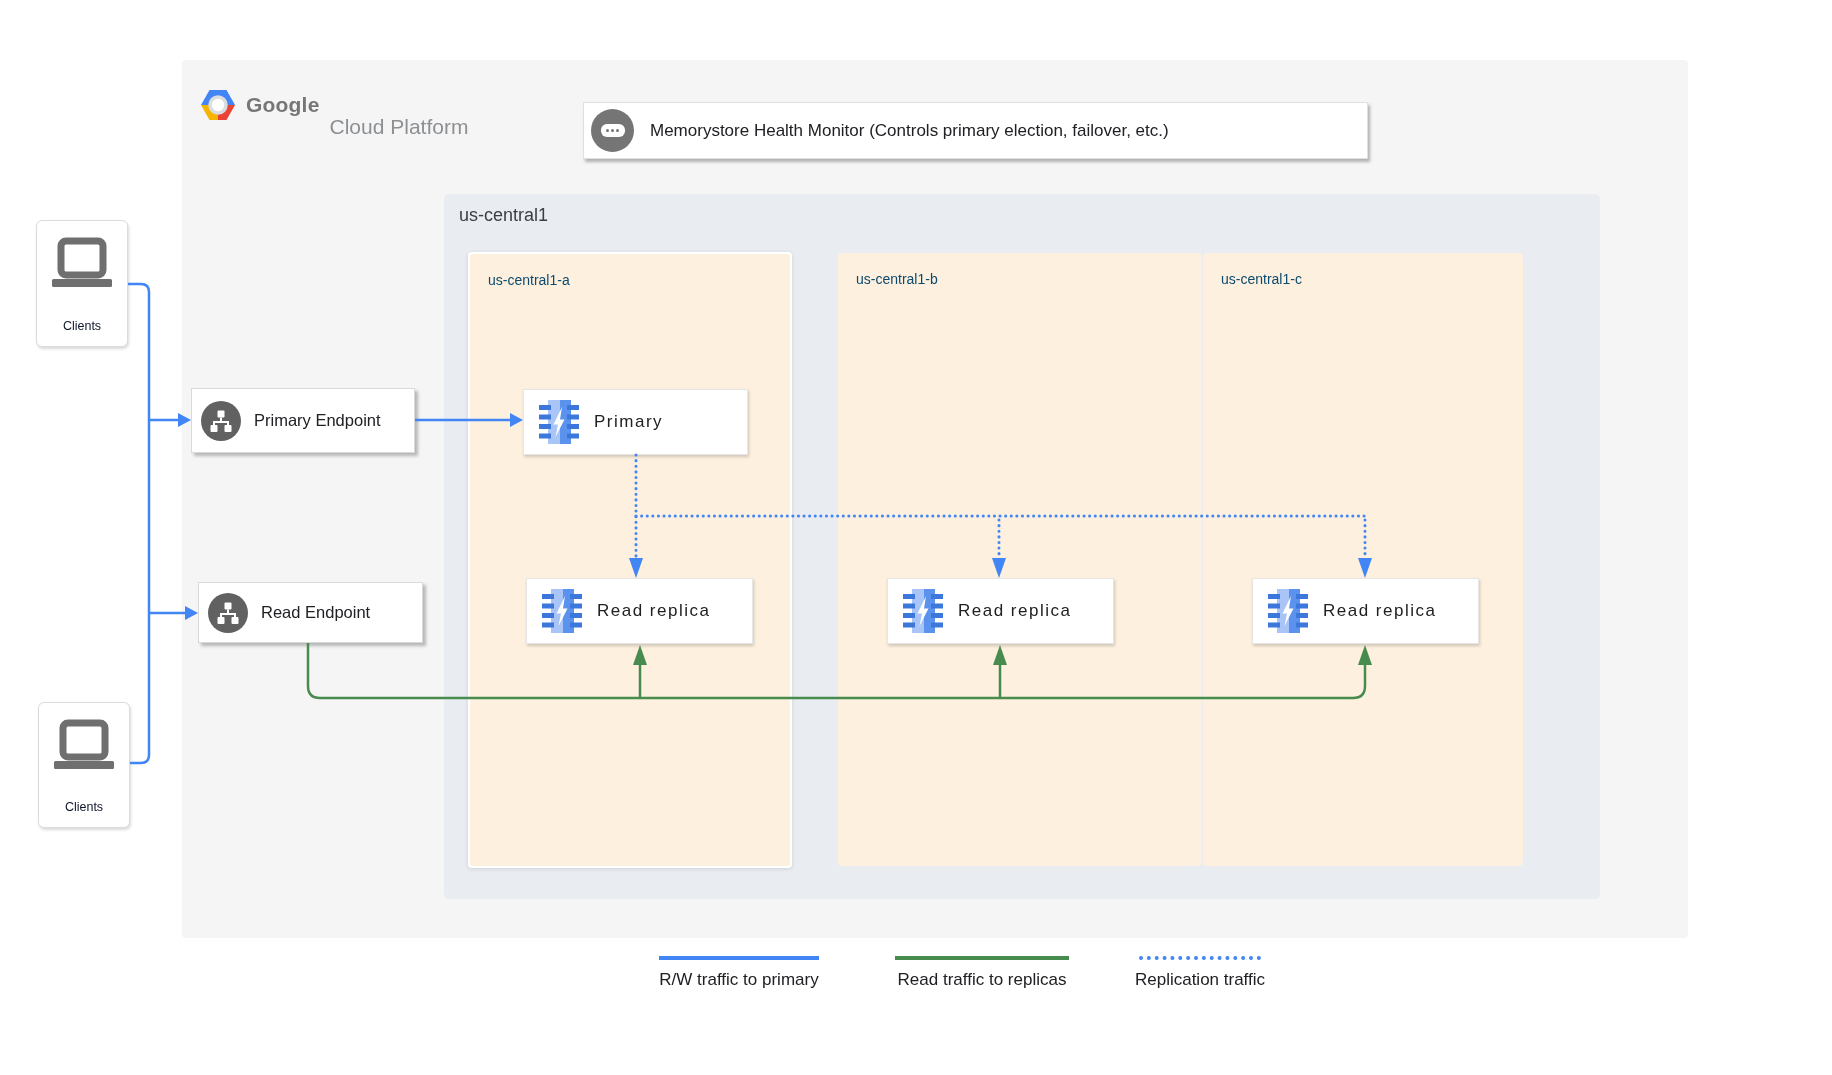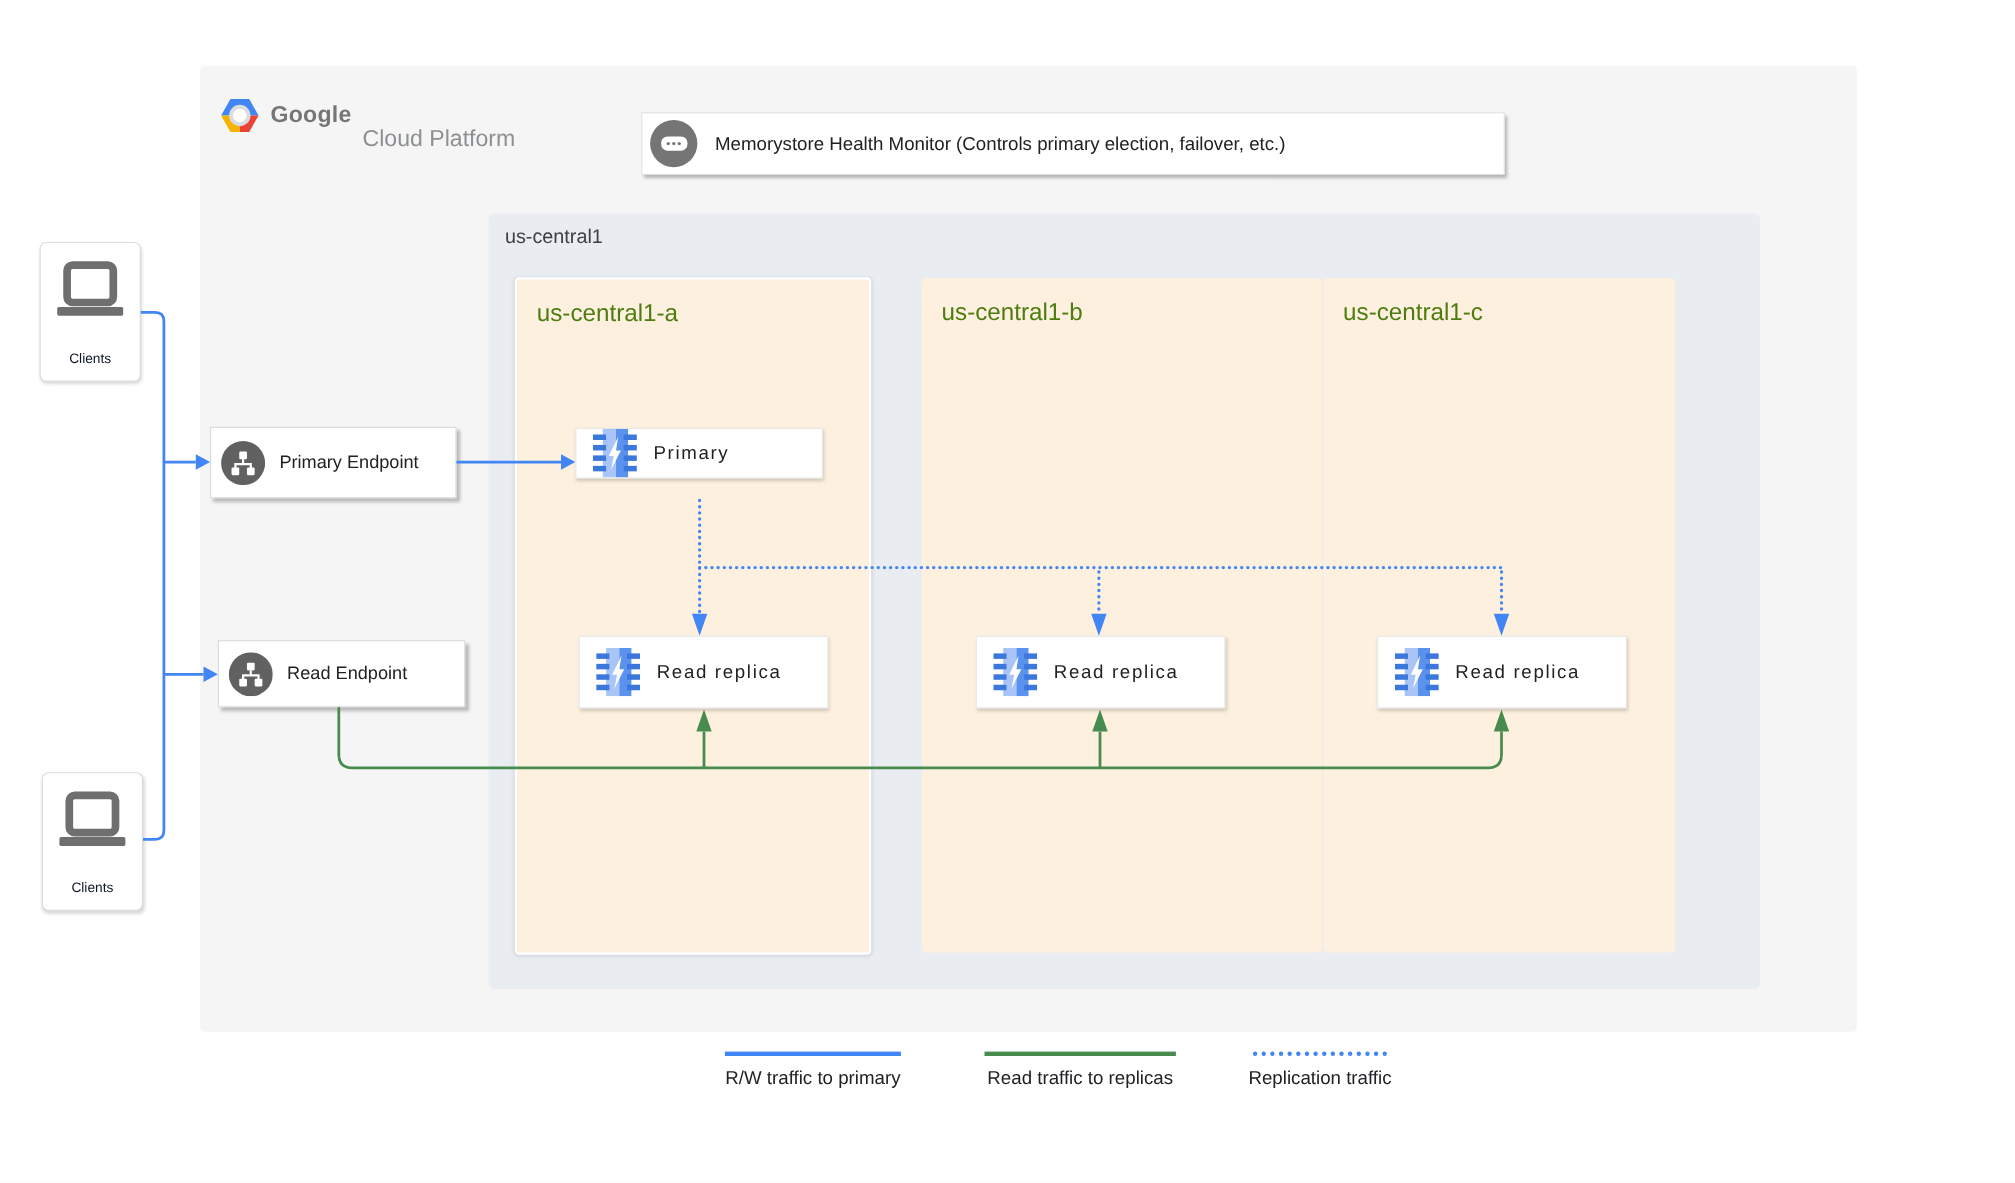--- a/index.html
+++ b/index.html
@@ -25,27 +25,27 @@
   .health-icon .pill i{width:3px;height:3px;border-radius:50%;background:var(--muted);}
   .health-label{margin-left:16px;font-size:17px;color:var(--text);}
 
   
   .region{position:absolute;left:444px;top:194px;width:1156px;height:705px;background:var(--region-bg);border-radius:5px;}
   .region-label{position:absolute;left:15px;top:11px;font-size:18px;color:#3c4043;}
   .zone{position:absolute;background:var(--zone-bg);border-radius:4px;}
   .zone-a{left:24px;top:58px;width:324px;height:616px;border:2px solid #ffffff;box-shadow:0 1px 4px rgba(0,0,0,.12);}
   .zone-b{left:394px;top:59px;width:364px;height:613px;}
   .zone-c{left:759px;top:59px;width:320px;height:613px;}
-  .zone-label{position:absolute;left:18px;top:18px;font-size:22px;color:#4d7c0f;}
+  .zone-label{position:absolute;left:18px;top:18px;font-size:14px;color:#0c4a6e;}
 
   
   .node-box{position:absolute;background:#fff;border:1px solid #e6e6e6;box-shadow:1px 2px 3px rgba(0,0,0,.18);
     display:flex;align-items:center;padding-left:15px;}
   .node-label{margin-left:15px;font-size:17px;letter-spacing:1.5px;color:#212121;}
-  .box-primary{left:523px;top:389px;width:225px;height:46px;}
+  .box-primary{left:523px;top:389px;width:225px;height:66px;}
   .box-replica-a{left:526px;top:578px;width:227px;height:66px;}
   .box-replica-b{left:887px;top:578px;width:227px;height:66px;}
   .box-replica-c{left:1252px;top:578px;width:227px;height:66px;}
 
   
   .endpoint-box{position:absolute;background:#fff;border:1px solid #d9d9d9;box-shadow:3px 3px 3px rgba(0,0,0,.25);
     display:flex;align-items:center;padding-left:9px;}
   .endpoint-label{margin-left:13px;font-size:16.5px;color:#202124;}
   .box-primary-endpoint{left:191px;top:388px;width:224px;height:65px;text-align:center;}
   .box-read-endpoint{left:198px;top:582px;width:225px;height:61px;}

